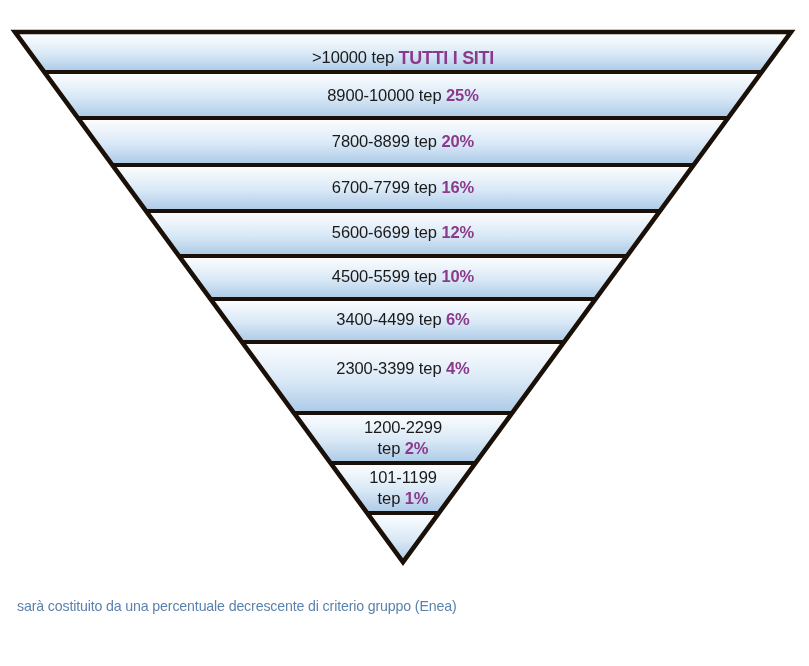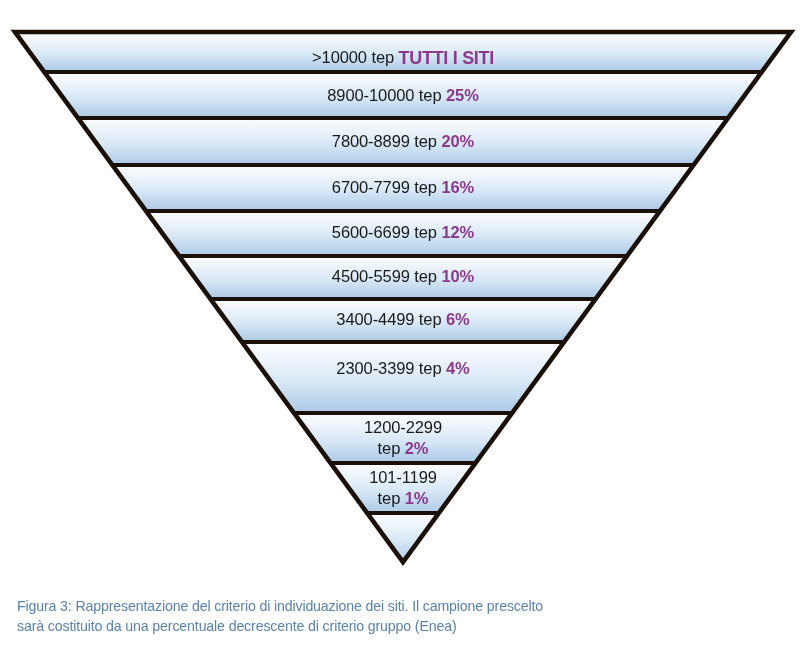--- a/index.html
+++ b/index.html
@@ -156,17 +156,16 @@
 
     <text class="band-label" x="403" y="479">
       <tspan>101-1199</tspan>
     </text>
     <text class="band-label" x="403" y="500">
       <tspan>tep</tspan><tspan>&nbsp;</tspan><tspan class="pct">1%</tspan>
     </text>
   </svg>
 
   <div id="caption">
-    <span class="cap-line">Figura 3: Rappresentazione del criterio di individuazione dei siti. Il campione prescelto</span>
     <span class="cap-line">sarà costituito da una percentuale decrescente di criterio gruppo (Enea)</span>
   </div>
 
 </div>
 
 </body></html>

